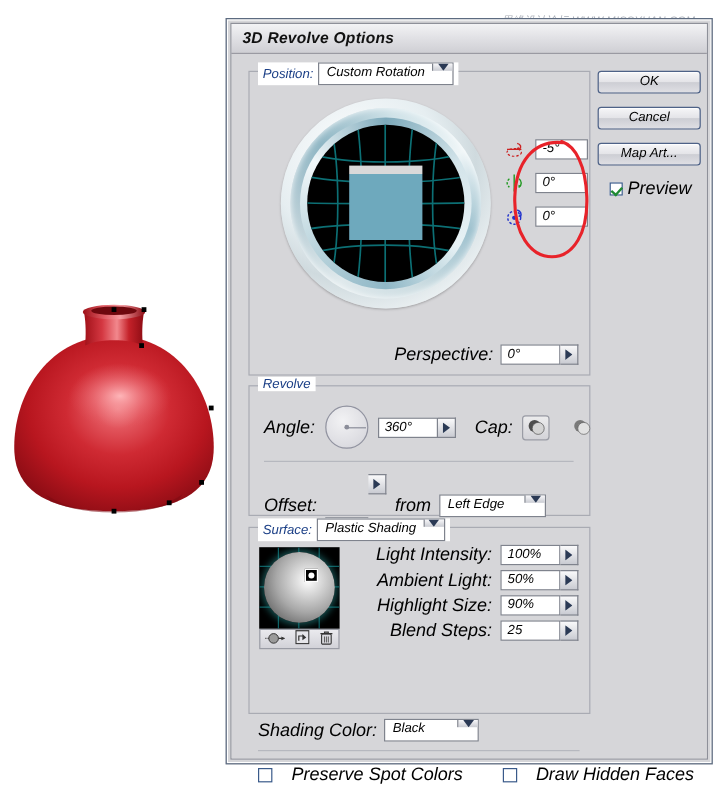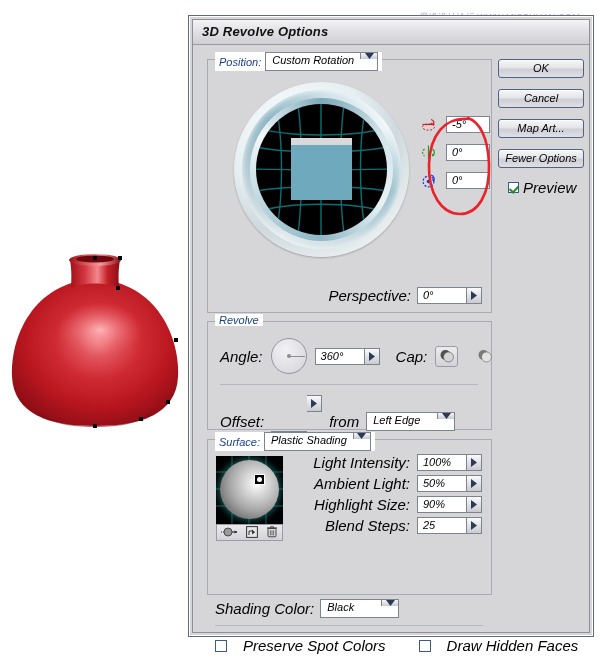--- a/index.html
+++ b/index.html
@@ -348,21 +348,20 @@
                   </svg>
               </span>
             </span>
           </div>
         </div>
 
         <div class="btncol">
           <div class="btn">OK</div>
           <div class="btn">Cancel</div>
           <div class="btn spaced">Map Art...</div>
-          <div class="btn">Fewer Options</div>
           <div class="chk-row">
             <span class="chkbox on"></span>
             <span class="lbl">Preview</span>
           </div>
         </div>
 
         <div class="group" id="grp-revolve">
           <div class="legend">
             <span class="legend-label">Revolve</span>
           </div>

